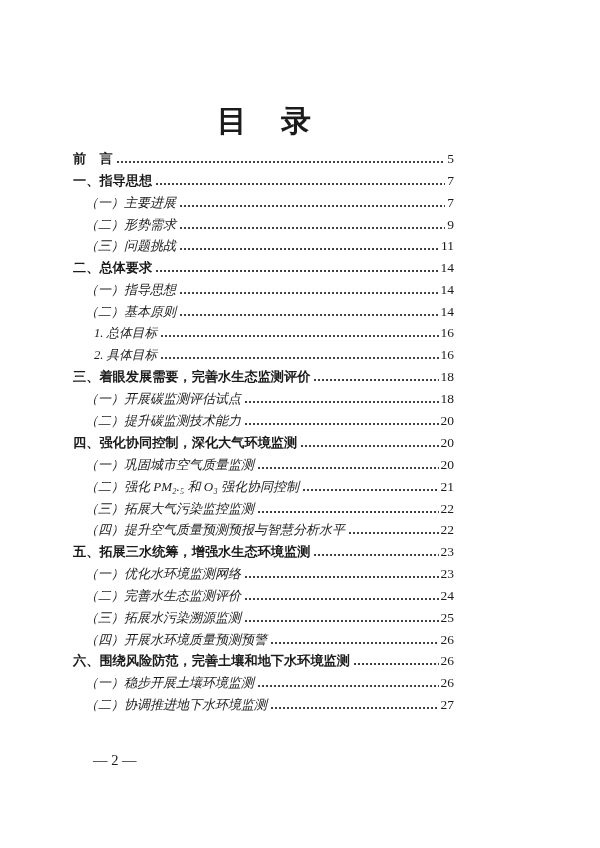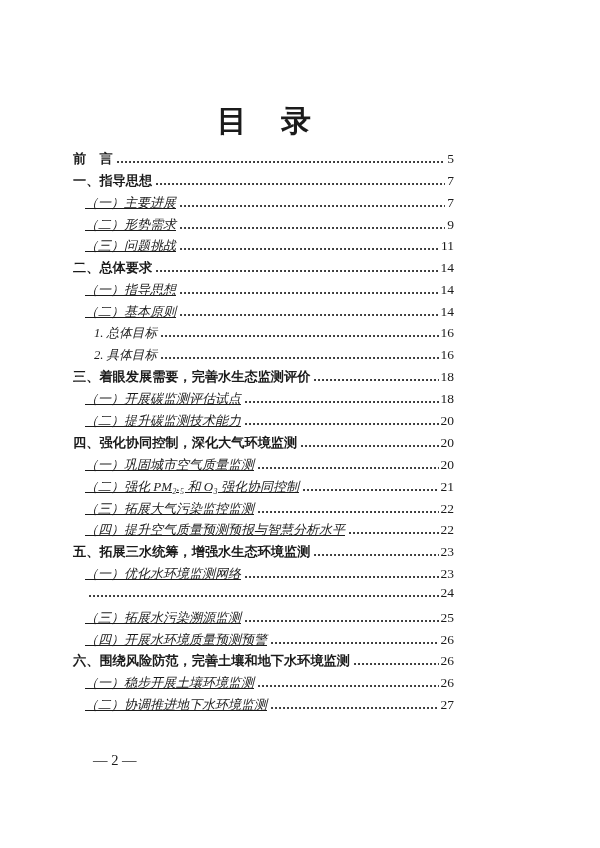--- a/index.html
+++ b/index.html
@@ -48,21 +48,20 @@
   }
   .lv0 .label, .lv1 .label {
     font-family: "Liberation Sans", sans-serif;
     font-weight: bold;
     font-size: 13.2px;
   }
   .lv2 { padding-left: 12px; }
   .lv2 .label {
     font-style: italic;
     font-size: 13px;
-    text-decoration: underline;
   }
   .lv3 { padding-left: 21px; }
   .lv3 .label {
     font-style: italic;
     font-size: 12.6px;
   }
   .leader {
     flex: 1 1 auto;
     height: 2px;
     margin-left: 4px;
@@ -206,20 +205,21 @@
     <span class="pageno">23</span>
   </div>
 
   <div class="row lv2">
     <span class="label">（一）优化水环境监测网络</span>
     <span class="leader"></span>
     <span class="pageno">23</span>
   </div>
 
   <div class="row lv2">
+    <span class="label">（二）完善水生态监测评价</span>
     <span class="leader"></span>
     <span class="pageno">24</span>
   </div>
 
   <div class="row lv2">
     <span class="label">（三）拓展水污染溯源监测</span>
     <span class="leader"></span>
     <span class="pageno">25</span>
   </div>
 

